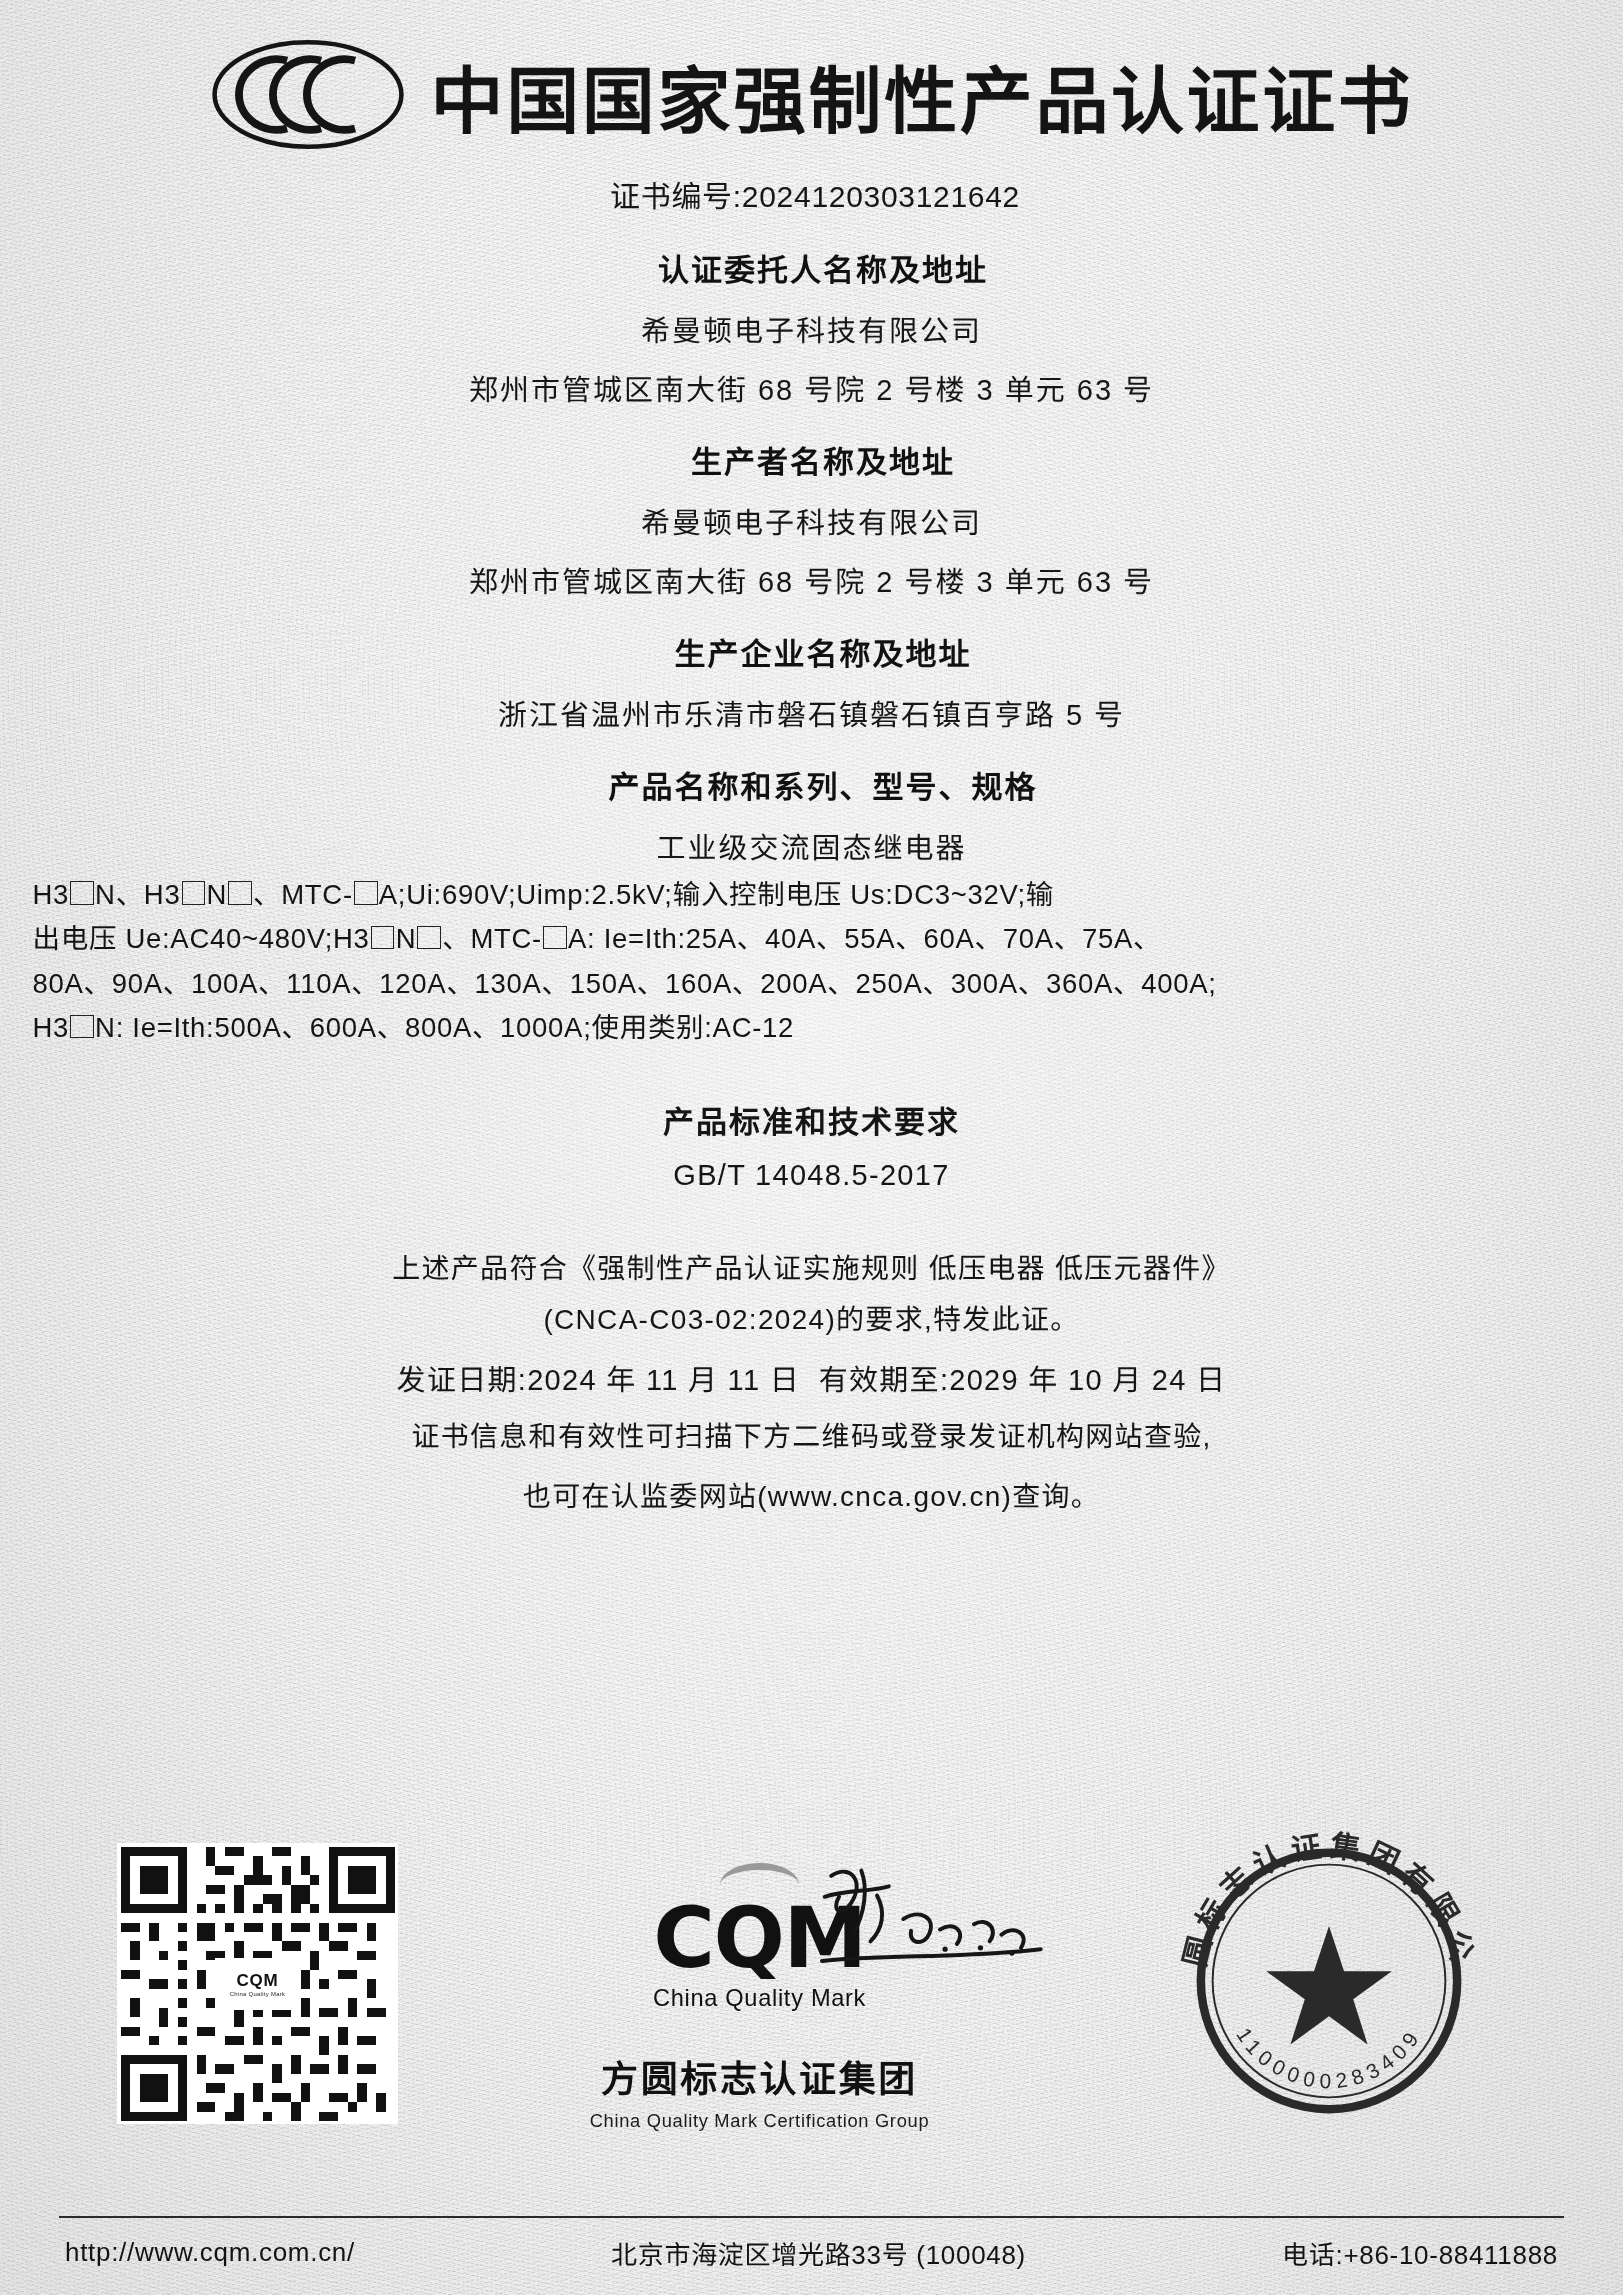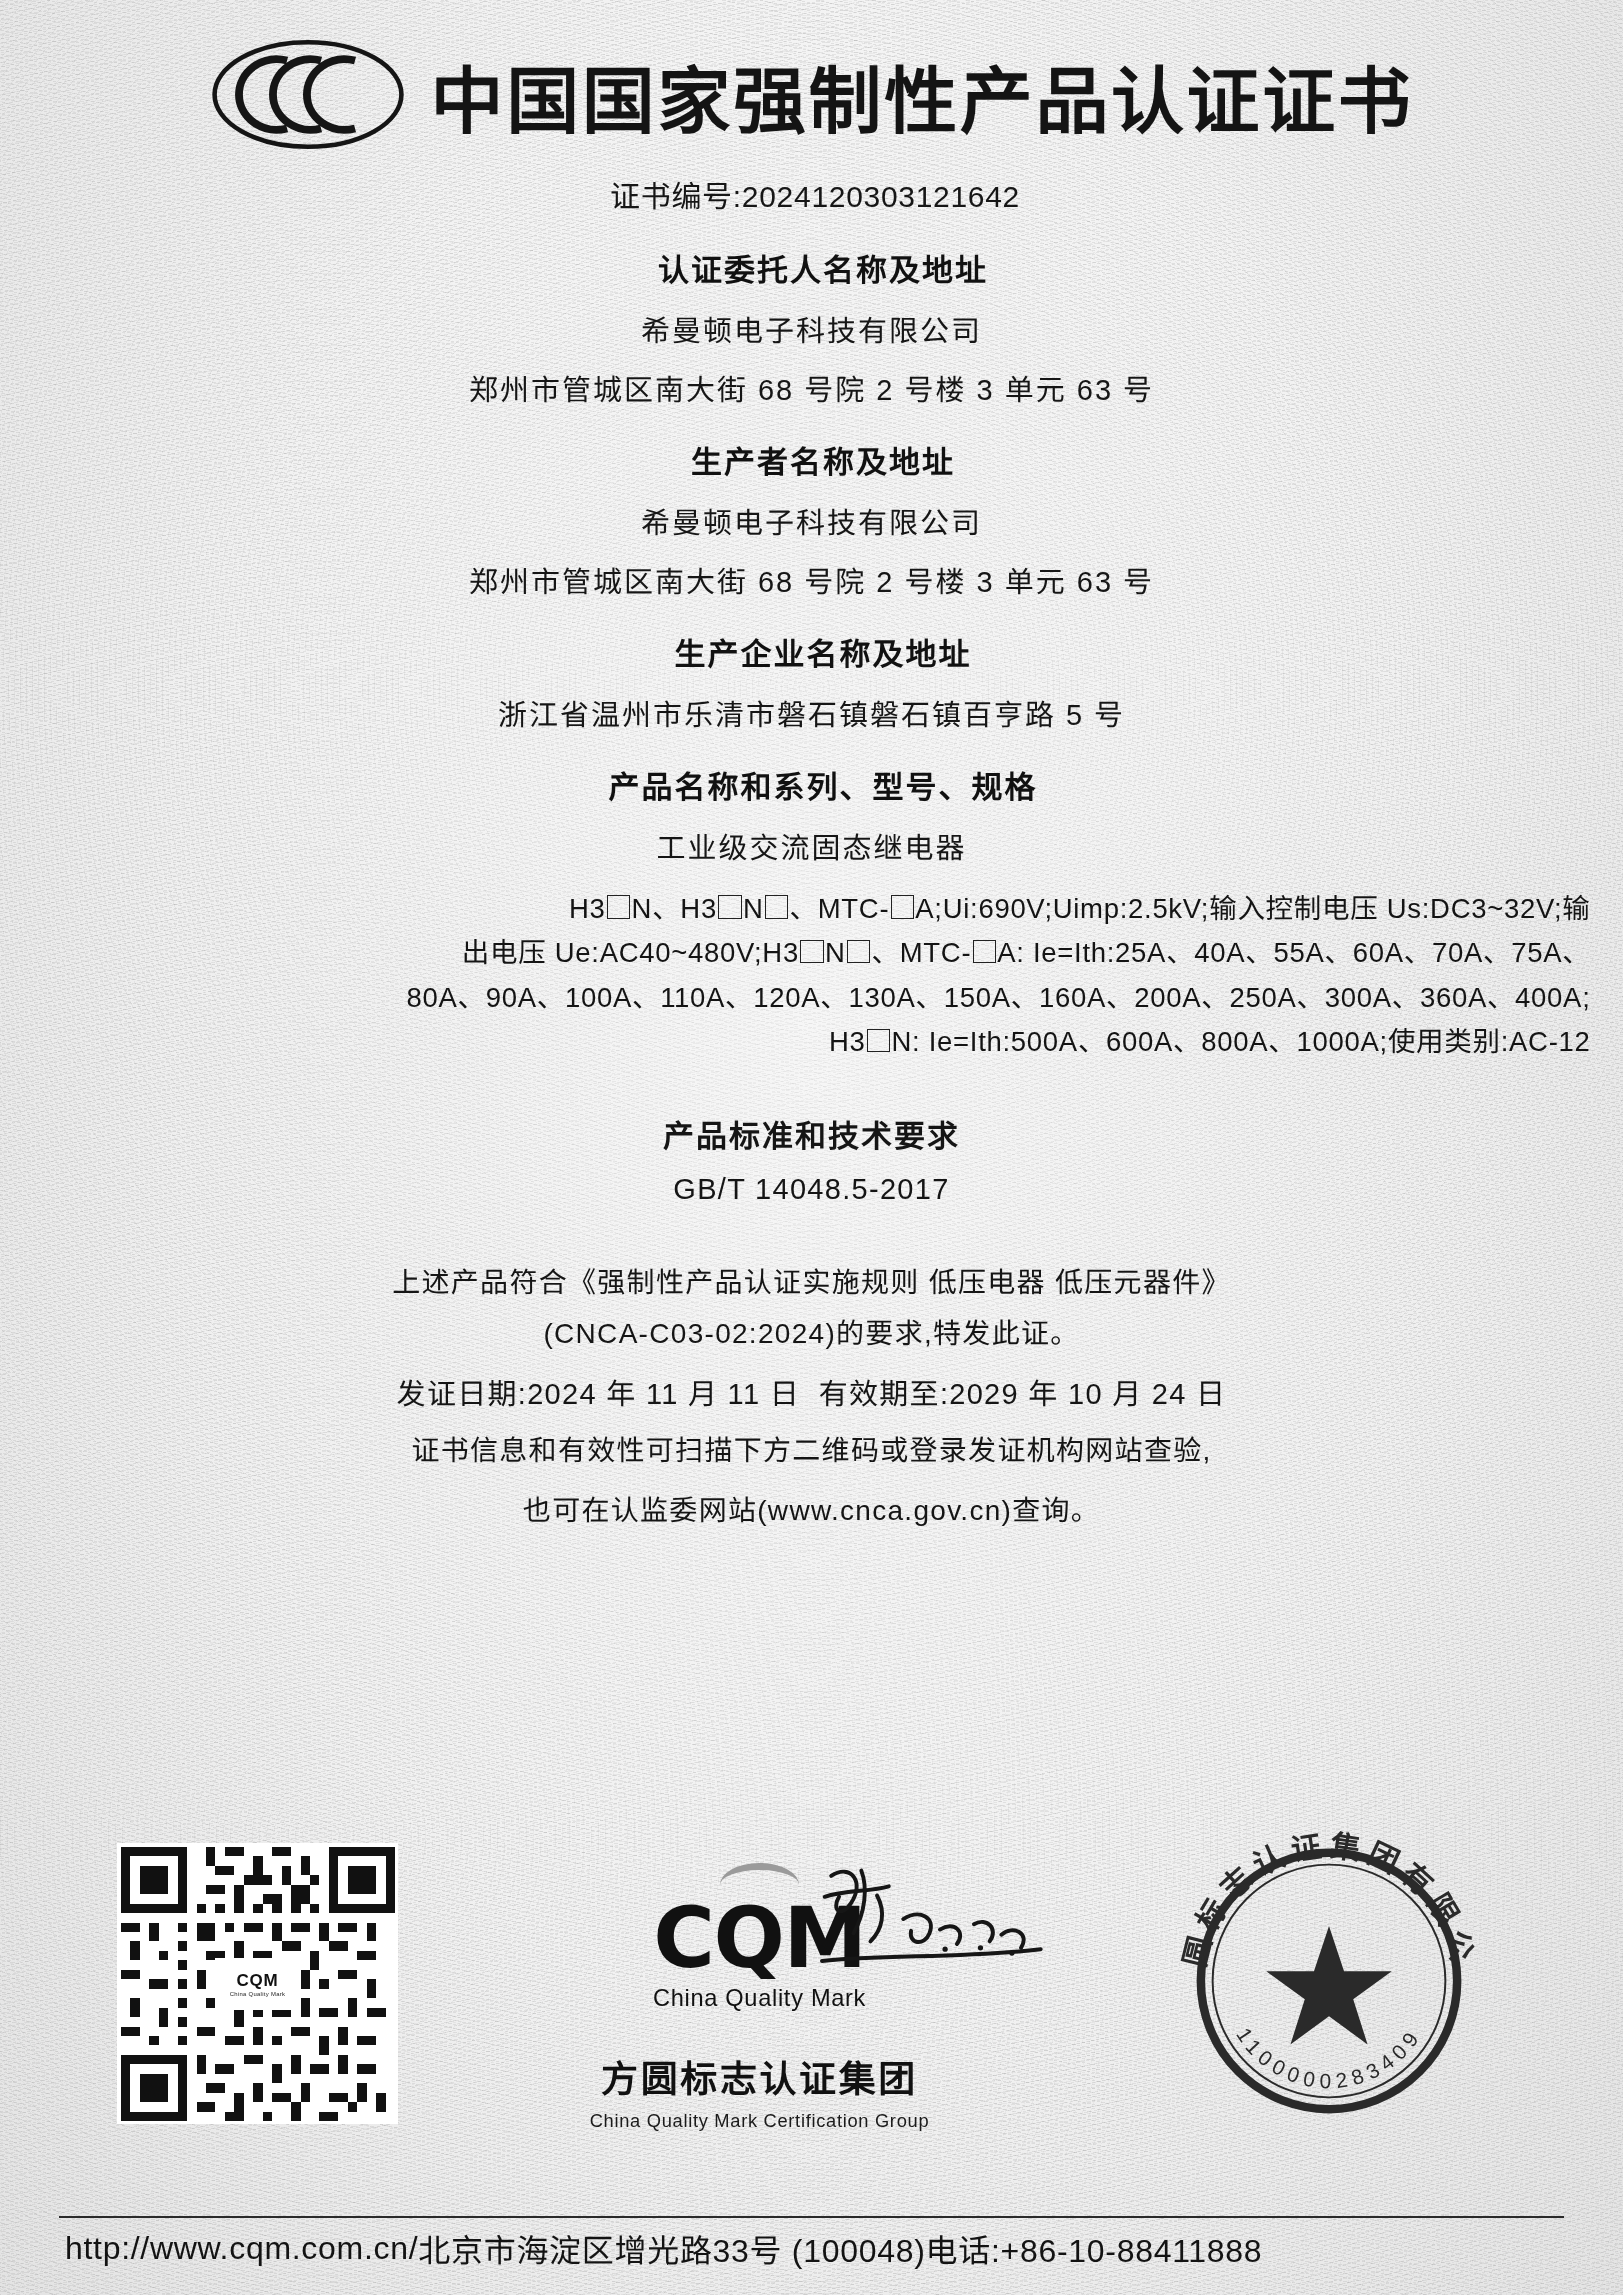--- a/index.html
+++ b/index.html
@@ -89,22 +89,22 @@
   .field-line {
     font-size: 29px;
     letter-spacing: 2px;
     margin-top: 17px;
     color: #161616;
   }
 
   
   .spec-block {
     width: 1558px;
-    margin-top: 21px;
-    text-align: right;
+    margin-top: 7px;
+    text-align: left;
   }
   .spec-line {
     font-size: 27.5px;
     letter-spacing: 0.7px;
     line-height: 1.62;
     color: #141414;
     white-space: nowrap;
   }
   .box-char {
     display: inline-block;
@@ -265,21 +265,22 @@
     height: 2px;
     background: #2a2a2a;
   }
   .bottom-bar {
     position: absolute;
     left: 65px;
     right: 65px;
     bottom: 23.6px;
     display: flex;
     align-items: center;
-    font-size: 32px;
+    justify-content: space-between;
+    font-size: 26px;
     color: #131313;
     letter-spacing: 0.7px;
   }
 </style>
 </head>
 <body>
 
 <div class="cert-page"></div>
 <div class="vignette"></div>
 

